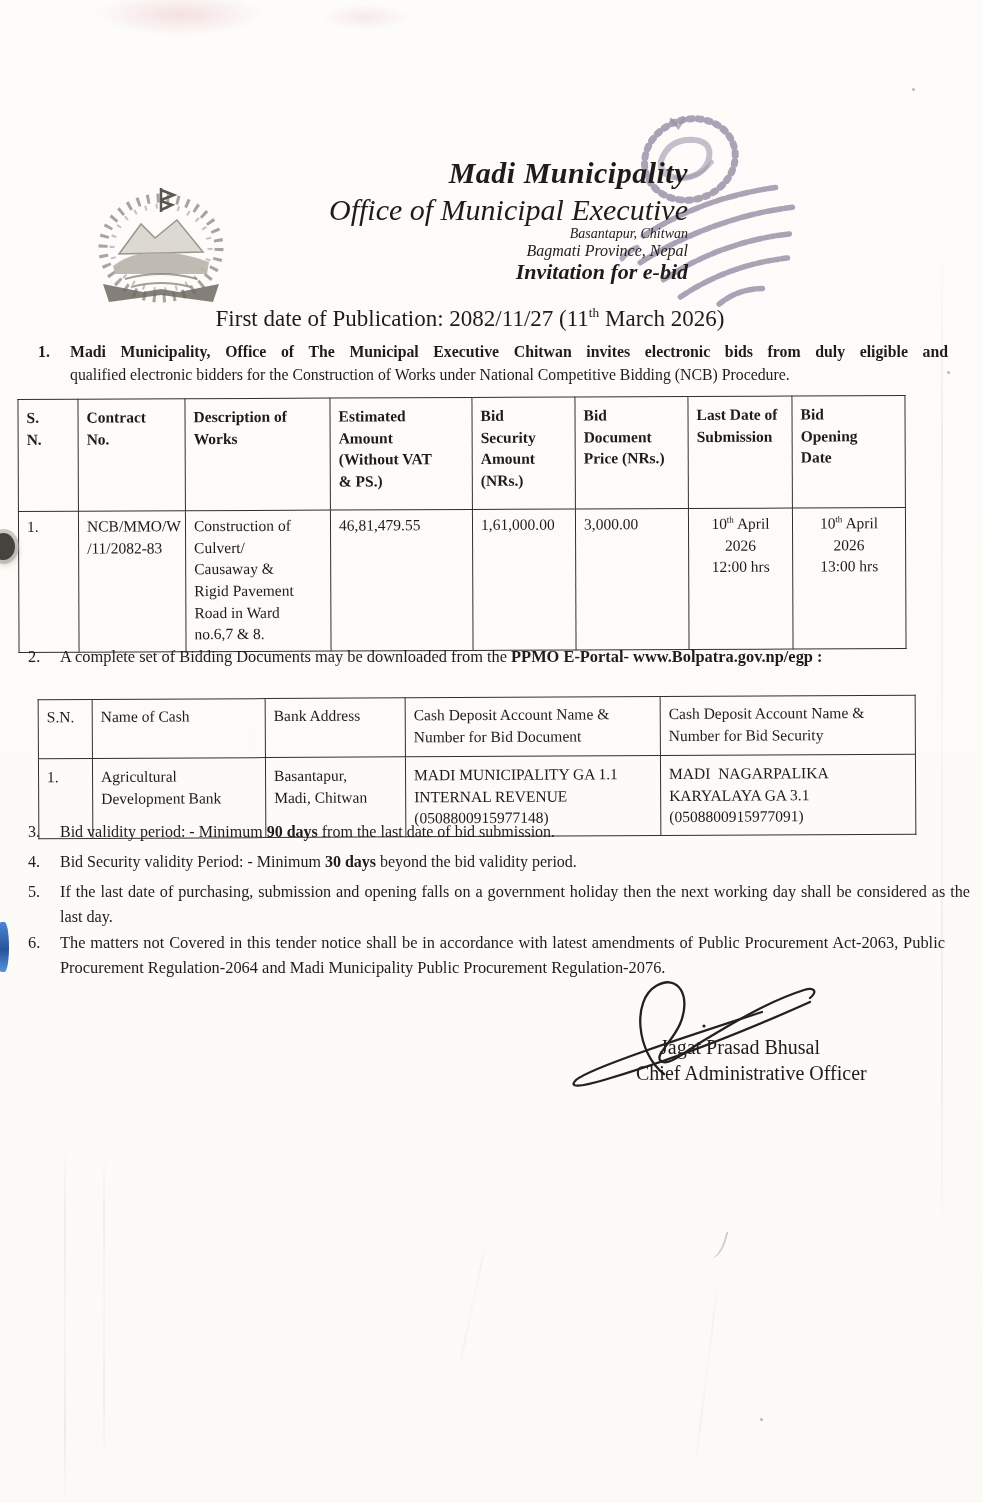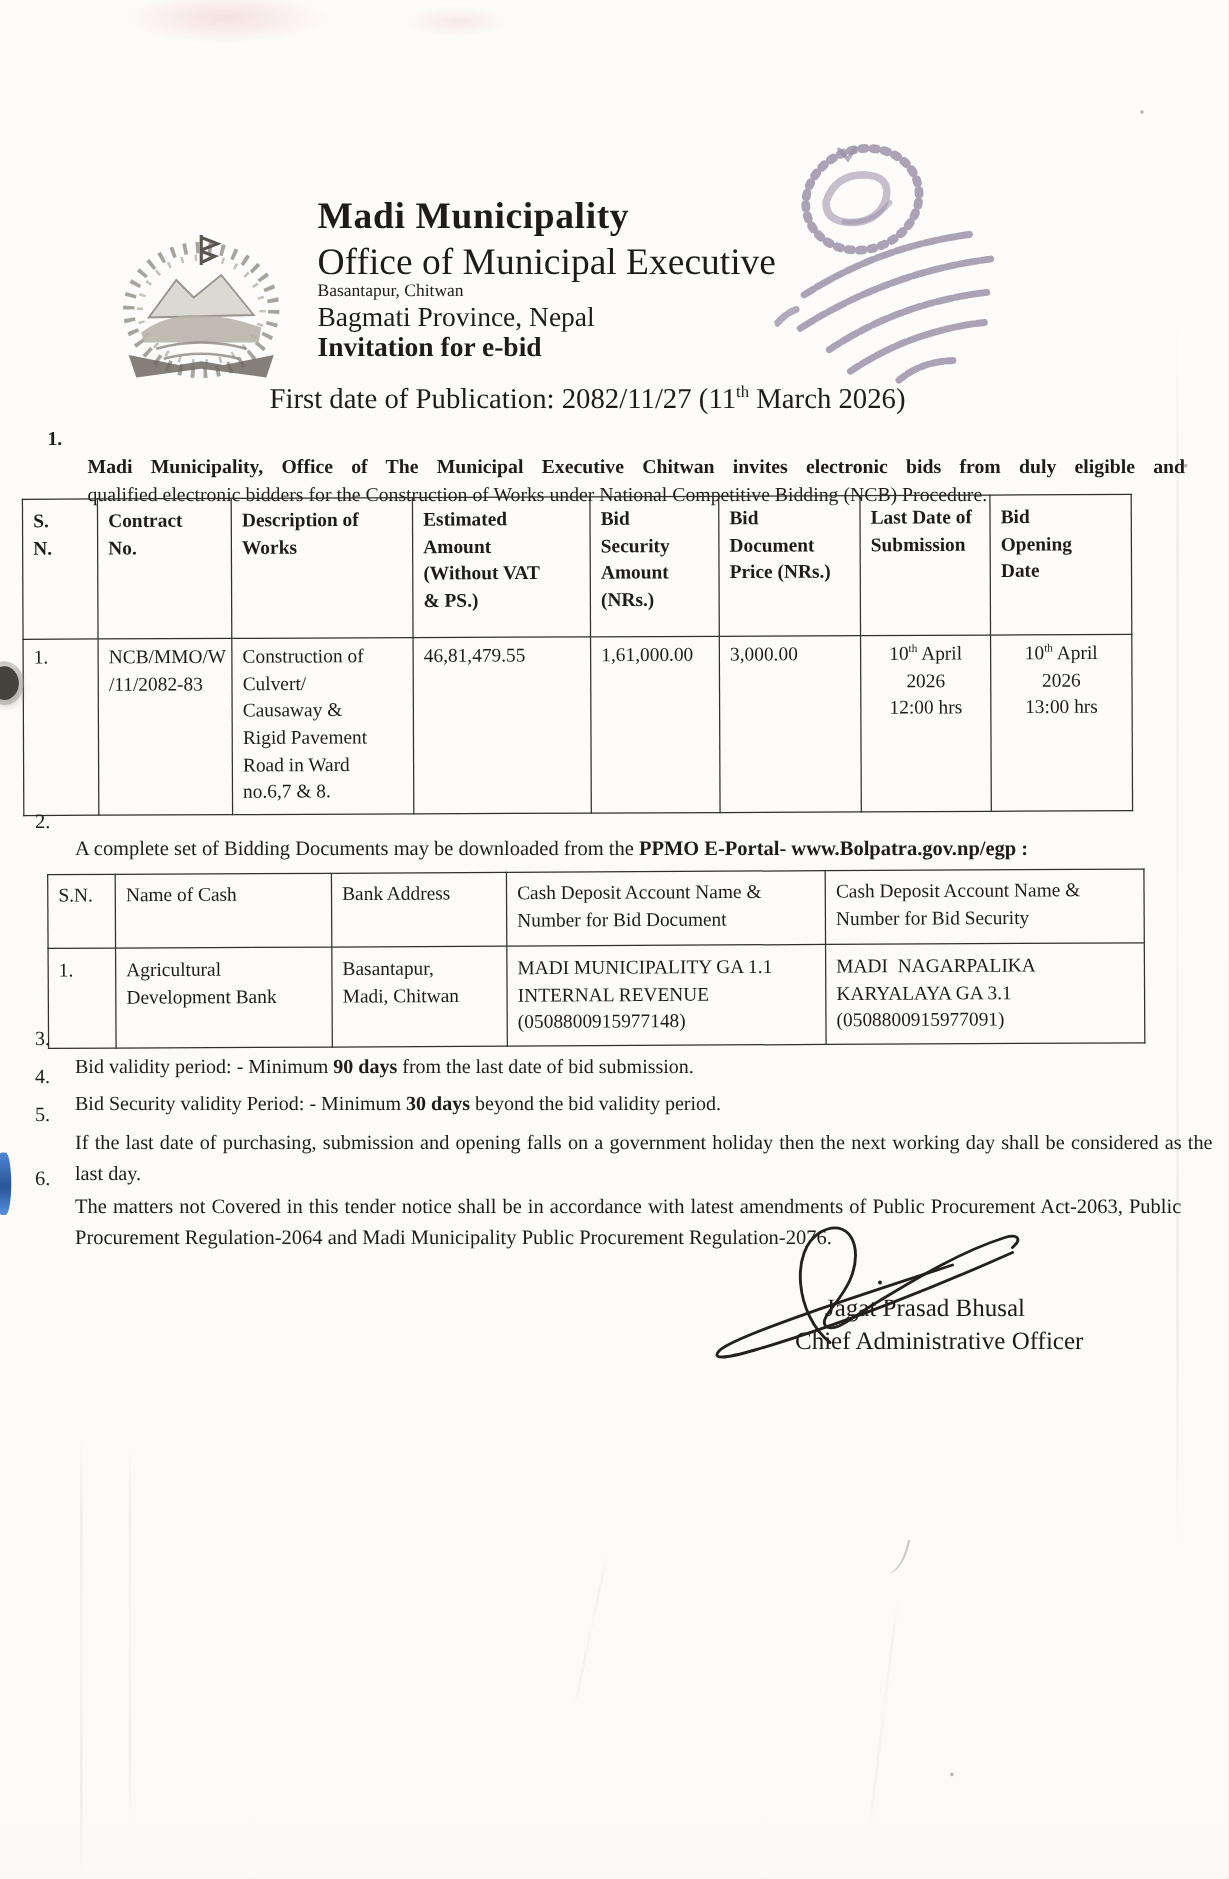--- a/index.html
+++ b/index.html
@@ -8,33 +8,33 @@
     background:linear-gradient(180deg,#fdfcfa 0%,#fcfbf8 60%,#fbfaf6 100%);
     overflow:hidden;color:#1d1c1a;
     font-family:"Liberation Serif","DejaVu Serif",serif;
   }
   .abs{position:absolute;}
   .pre{white-space:pre-wrap;}
   b,.bold{font-weight:bold;}
   sup{font-size:58%;vertical-align:super;line-height:0;}
 
   
-  .hdr{left:254px;top:156px;width:460px;text-align:left;line-height:1.12;}
+  .hdr{left:228px;top:156px;width:460px;text-align:right;line-height:1.12;font-style:italic;}
   .hdr .muni{font-size:30px;font-weight:bold;letter-spacing:.5px;}
   .hdr .office{font-size:30px;margin-top:3px;}
   .hdr .addr{font-size:14px;margin-top:0;}
-  .hdr .prov{font-size:22px;}
+  .hdr .prov{font-size:16px;}
   .hdr .title{font-size:22px;font-weight:bold;}
 
   .pub{left:0;top:306px;width:940px;text-align:center;font-size:23px;}
 
   
   .item{display:flex;align-items:flex-start;font-size:16px;line-height:1.45;}
   .item .num{width:32px;flex:none;}
-  .item .body{flex:1;margin-top:22px;}
+  .item .body{flex:1;}
   .just{text-align:justify;}
   .item1{left:38px;top:340px;width:910px;font-size:15.8px;line-height:1.46;}
   .item1 .l1{display:block;font-weight:bold;text-align:justify;text-align-last:justify;}
   .item2{left:28px;top:645px;width:930px;font-size:16.4px;}
   .bankhead{left:50px;top:671px;font-size:16.4px;font-weight:bold;
     border-bottom:2px solid #24221f;padding-bottom:1px;}
   .item3{left:28px;top:820px;}
   .item4{left:28px;top:850px;}
   .item5{left:28px;top:880px;width:942px;line-height:1.55;font-size:16.2px;}
   .item6{left:28px;top:930px;width:917px;line-height:1.55;font-size:16.4px;}

